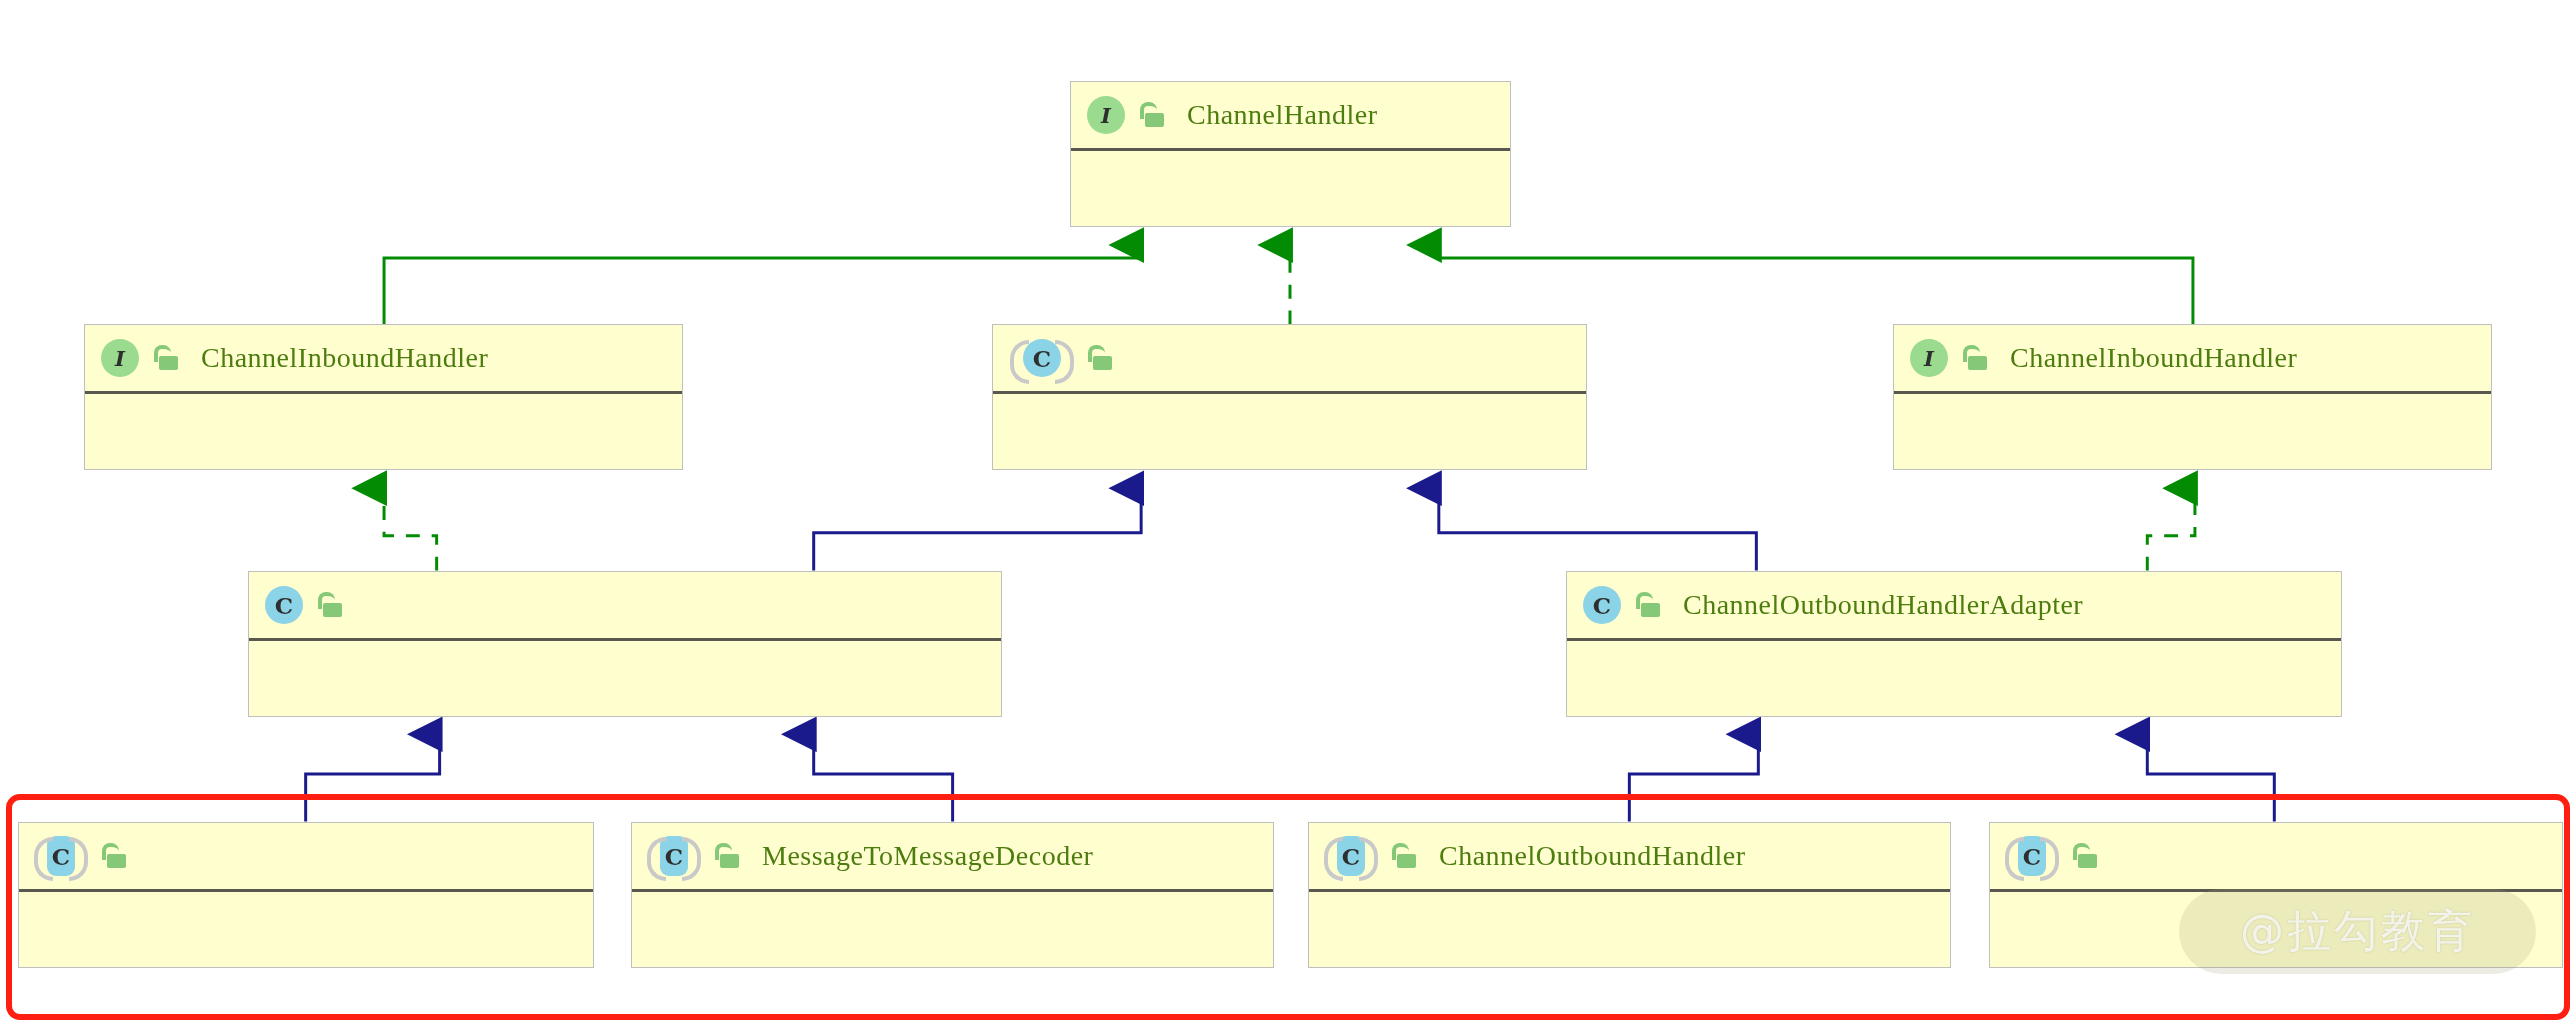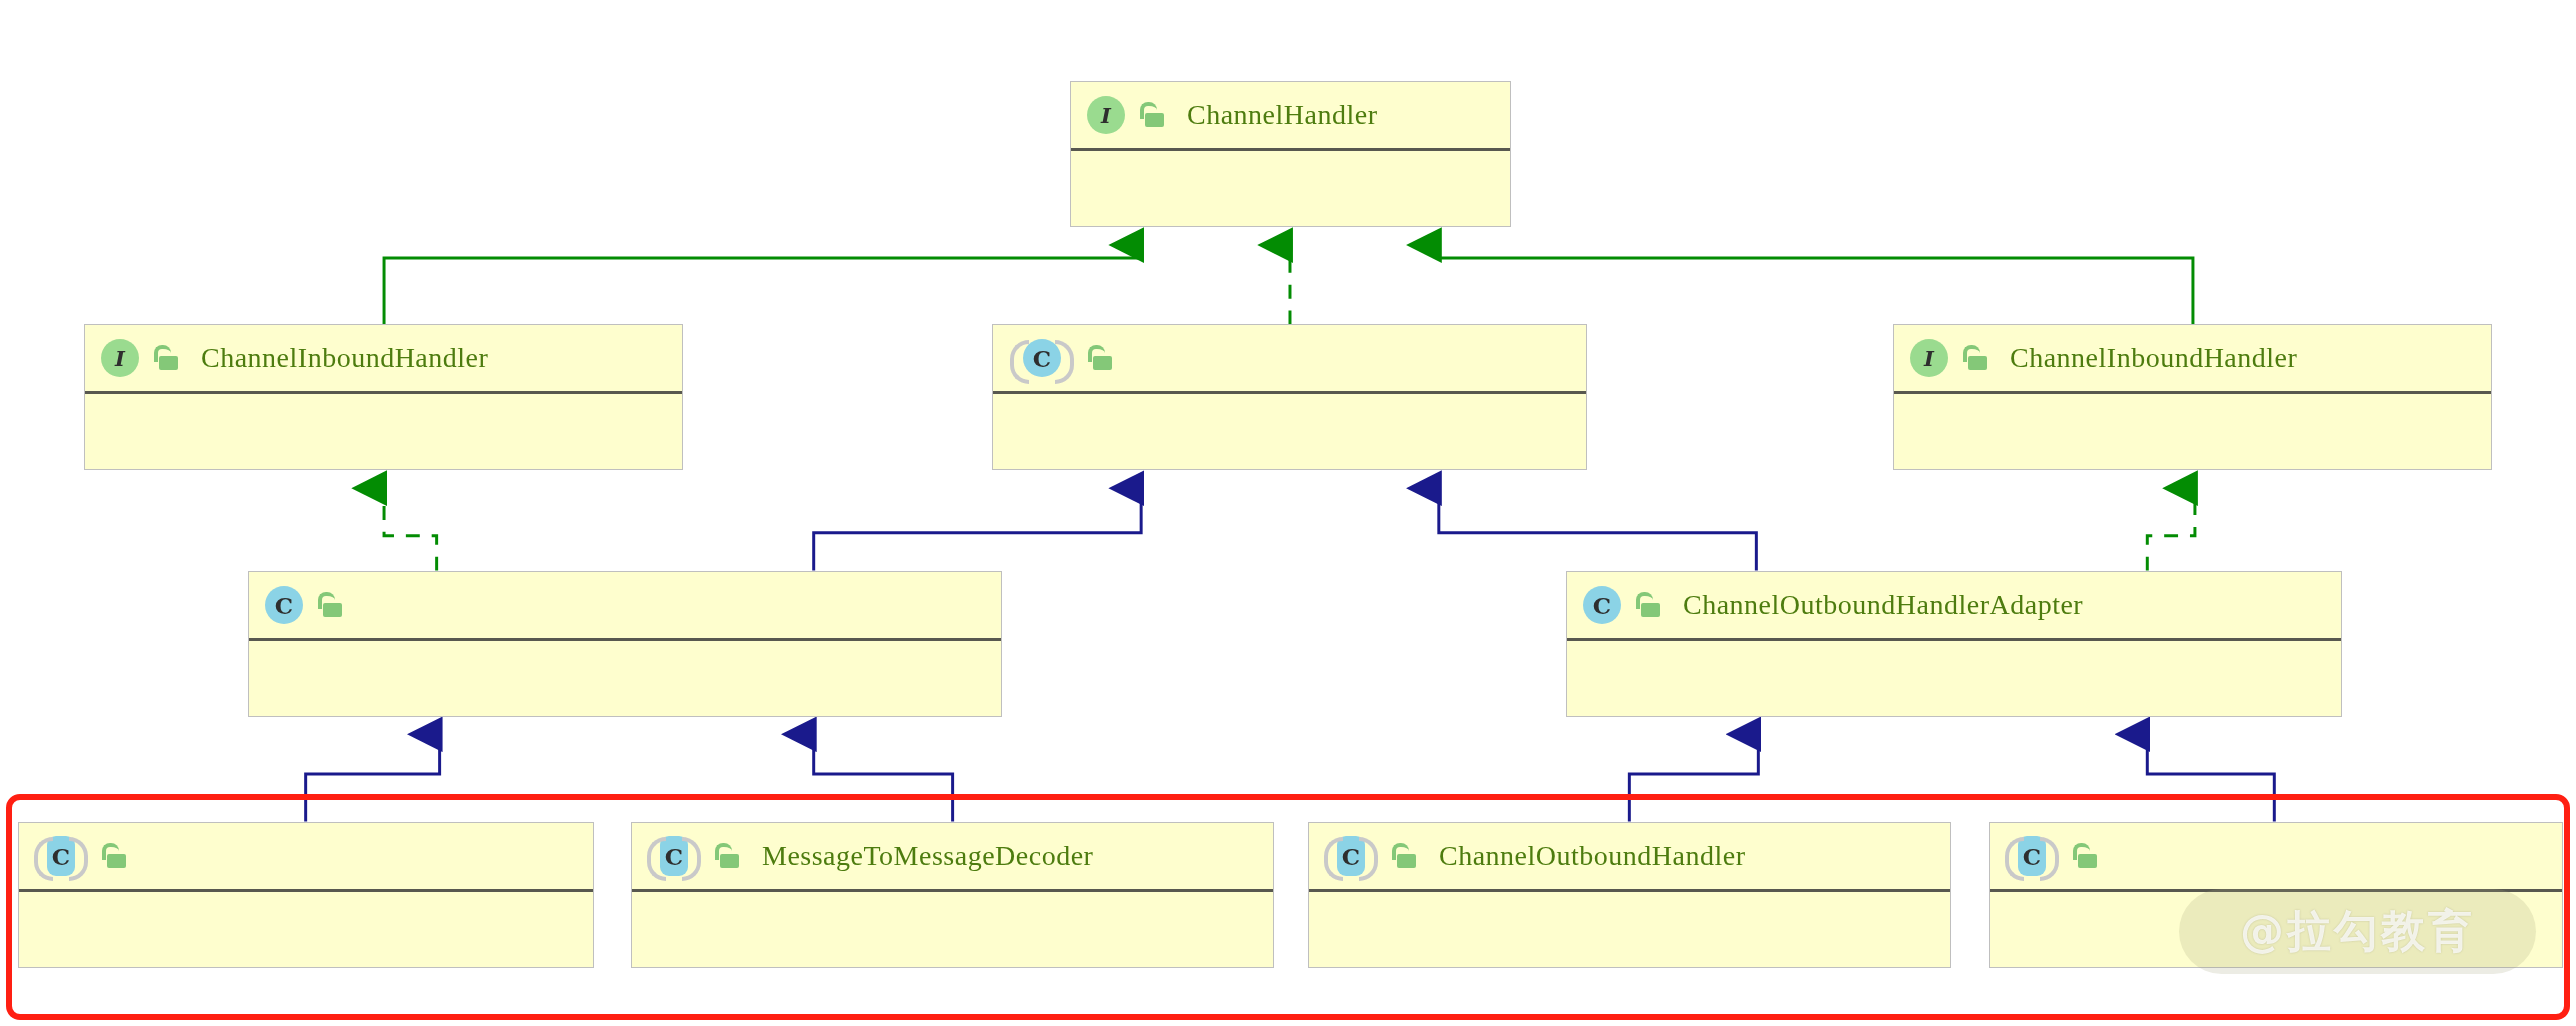--- a/index.html
+++ b/index.html
@@ -41,21 +41,21 @@
 
   .cname{margin-left:22px;font-size:28px;color:#4d7c0f;letter-spacing:0.5px;
          white-space:nowrap;font-family:Liberation Serif, serif;}
 
   .highlight-rect{position:absolute;box-sizing:border-box;
         border:6px solid #FF1F12;border-radius:14px;background:transparent;
         pointer-events:none;}
 
   .watermark{position:absolute;display:flex;align-items:center;
         justify-content:center;border-radius:60px;
-        background:rgba(160,160,120,0.20);font-weight:bold;}
+        background:rgba(160,160,120,0.20);}
   .watermark span{font-family:"DejaVu Sans","Liberation Sans",sans-serif;
         font-size:44px;color:rgba(255,255,255,0.78);letter-spacing:3px;
         text-shadow:0 0 2px rgba(120,120,90,0.35);}
 </style>
 </head>
 <body>
 
 <div id="stage">
 
   <svg class="wires" viewBox="0 0 2596 1034" xmlns="http://www.w3.org/2000/svg">

